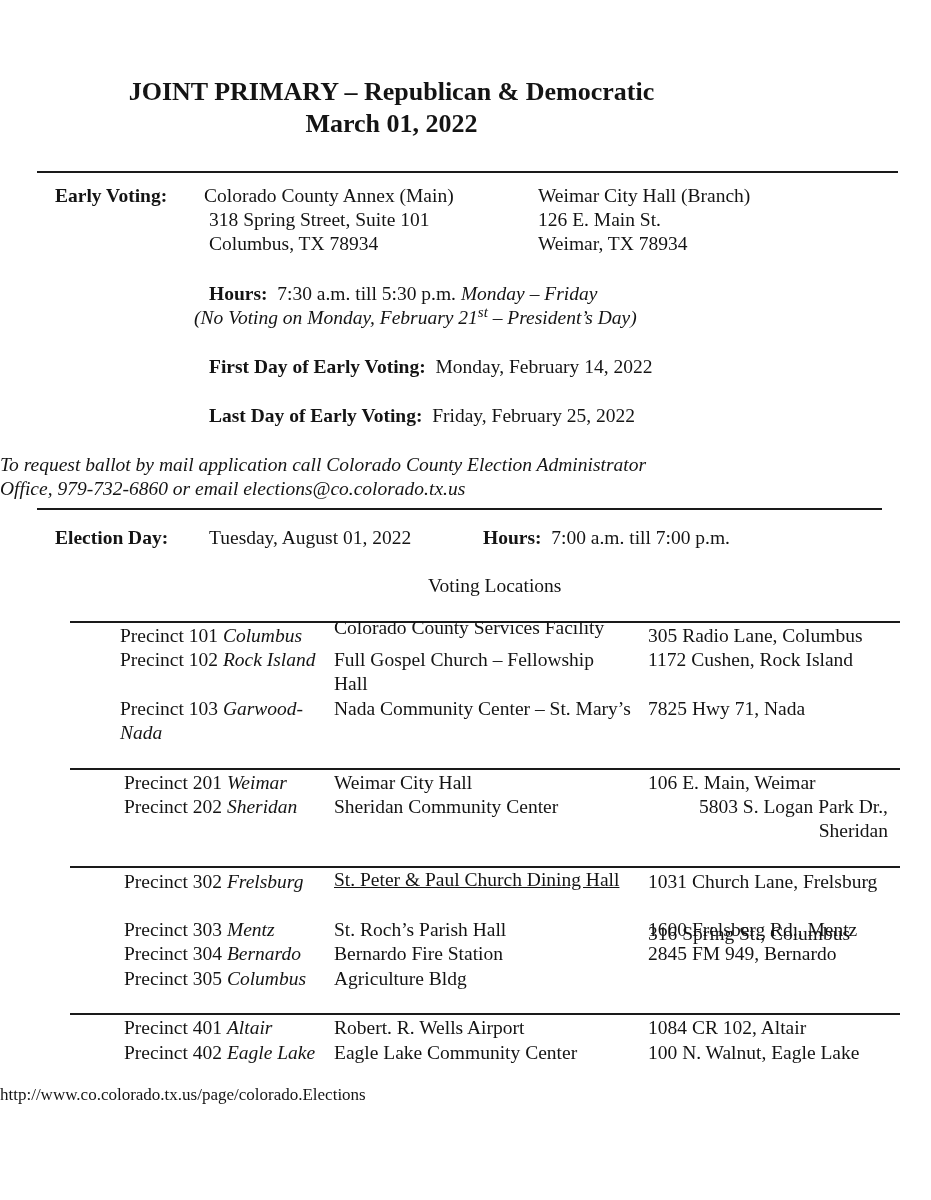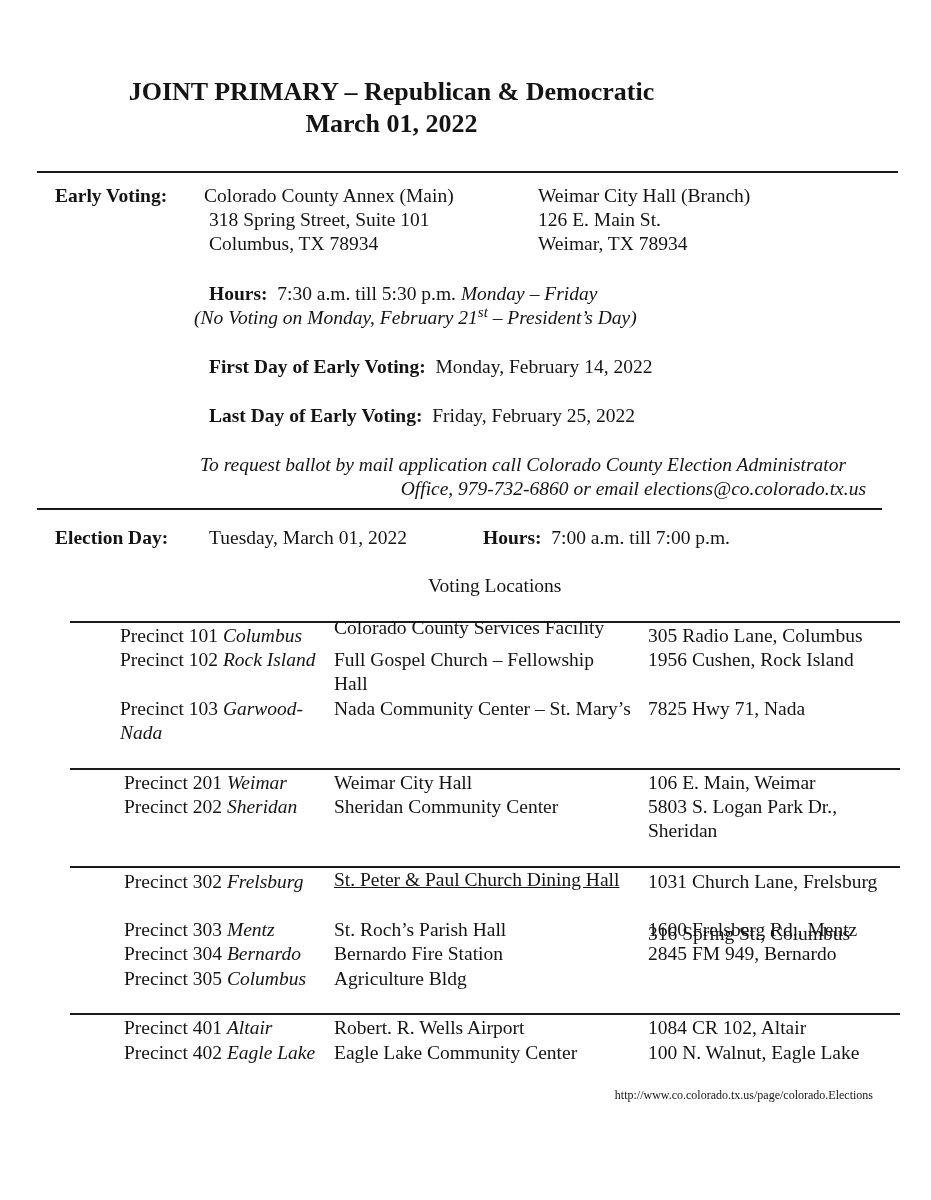--- a/index.html
+++ b/index.html
@@ -19,21 +19,21 @@
     .title {
       left: 0; width: 783px; text-align: center;
       font-weight: bold; font-size: 26px; line-height: 30px;
     }
     .rule {
       position: absolute; height: 2px; background: #1a1a1a;
     }
     .txt { font-size: 19.5px; line-height: 24px; }
     .bold { font-weight: bold; }
     .it { font-style: italic; }
-    .center { text-align: right; }
+    .center { text-align: left; }
     sup { font-size: 15px; line-height: 0; vertical-align: super; }
 
     .tbl-rule { position: absolute; left: 70px; width: 830px; height: 1.5px; background: #1a1a1a; }
     .cell { position: absolute; font-size: 19.5px; line-height: 24.3px; white-space: normal; }
     .col1 { left: 80px; width: 230px; margin-left: 40px; }
     .col2 { left: 334px; width: 300px; }
     .col3 { left: 648px; width: 250px; }
   </style>
 </head>
 <body>
@@ -72,55 +72,55 @@
   <span class="bold">Last Day of Early Voting:</span>&nbsp;
   <span>Friday, February 25, 2022</span>
 </div>
 
 <div class="abs txt it center" style="top:453px; left:0; width:846px;">To request ballot by mail application call Colorado County Election Administrator</div>
 <div class="abs txt it center" style="top:477px; left:0; width:866px;">Office, 979-732-6860 or email elections@co.colorado.tx.us</div>
 
 <div class="rule" style="top:508px; left:37px; width:845px;"></div>
 
 <div class="abs txt bold" style="top:526px; left:55px;">Election Day:</div>
-<div class="abs txt" style="top:526px; left:209px;">Tuesday, March 01, 2022</div>
+<div class="abs txt" style="top:526px; left:209px;">Tuesday, August 01, 2022</div>
 <div class="abs txt" style="top:526px; left:483px;">
   <span class="bold">Hours:</span>&nbsp;
   <span>7:00 a.m. till 7:00 p.m.</span>
 </div>
 
 <div class="abs txt" style="top:574px; left:428px;">Voting Locations</div>
 
 <div id="locations-table">
     <div class="tbl-rule" style="top: 621px;"></div>
     <div>
       <div class="cell col1" style="top: 624px; left: 80px; width: 205px;"><span>Precinct 101 </span><span class="it">Columbus</span></div>
       <div class="cell col2" style="top: 616px; width: 298px;">Colorado County Services Facility</div>
       <div class="cell col3" style="top: 624px; width: 240px;">305 Radio Lane, Columbus</div>
     </div>
     <div>
       <div class="cell col1" style="top: 648px; left: 80px; width: 205px;"><span>Precinct 102 </span><span class="it">Rock Island</span></div>
       <div class="cell col2" style="top: 648px; width: 298px;">Full Gospel Church – Fellowship Hall</div>
-      <div class="cell col3" style="top: 648px; width: 240px;">1956 Cushen, Rock Island</div>
+      <div class="cell col3" style="top: 648px; width: 240px;">1172 Cushen, Rock Island</div>
     </div>
     <div>
       <div class="cell col1" style="top: 697px; left: 80px; width: 205px;"><span>Precinct 103 </span><span class="it">Garwood-Nada</span></div>
       <div class="cell col2" style="top: 697px; width: 298px;">Nada Community Center – St. Mary’s</div>
       <div class="cell col3" style="top: 697px; width: 240px;">7825 Hwy 71, Nada</div>
     </div>
     <div class="tbl-rule" style="top: 768px;"></div>
     <div>
       <div class="cell col1" style="top: 771px; left: 84px; width: 205px;"><span>Precinct 201 </span><span class="it">Weimar</span></div>
       <div class="cell col2" style="top: 771px; width: 298px;">Weimar City Hall</div>
       <div class="cell col3" style="top: 771px; width: 240px;">106 E. Main, Weimar</div>
     </div>
     <div>
       <div class="cell col1" style="top: 795px; left: 84px; width: 205px;"><span>Precinct 202 </span><span class="it">Sheridan</span></div>
       <div class="cell col2" style="top: 795px; width: 298px;">Sheridan Community Center</div>
-      <div class="cell col3" style="top: 795px; width: 240px;">5803 S. Logan Park Dr., Sheridan</div>
+      <div class="cell col3" style="top: 795px; width: 240px; text-align: right;">5803 S. Logan Park Dr., Sheridan</div>
     </div>
     <div class="tbl-rule" style="top: 866px;"></div>
     <div>
       <div class="cell col1" style="top: 870px; left: 84px; width: 205px;"><span>Precinct 302 </span><span class="it">Frelsburg</span></div>
       <div class="cell col2" style="top: 868px; width: 298px; text-decoration: underline;">St. Peter &amp; Paul Church Dining Hall</div>
       <div class="cell col3" style="top: 870px; width: 240px;">1031 Church Lane, Frelsburg</div>
     </div>
     <div>
       <div class="cell col1" style="top: 918px; left: 84px; width: 205px;"><span>Precinct 303 </span><span class="it">Mentz</span></div>
       <div class="cell col2" style="top: 918px; width: 298px;">St. Roch’s Parish Hall</div>
@@ -142,13 +142,13 @@
       <div class="cell col2" style="top: 1016px; width: 298px;">Robert. R. Wells Airport</div>
       <div class="cell col3" style="top: 1016px; width: 240px;">1084 CR 102, Altair</div>
     </div>
     <div>
       <div class="cell col1" style="top: 1041px; left: 84px; width: 205px;"><span>Precinct 402 </span><span class="it">Eagle Lake</span></div>
       <div class="cell col2" style="top: 1041px; width: 298px;">Eagle Lake Community Center</div>
       <div class="cell col3" style="top: 1041px; width: 240px;">100 N. Walnut, Eagle Lake</div>
     </div>
   </div>
 
-<div class="abs center" style="top:1085px; left:0; width:873px; font-size:12px; line-height:20px;font-family:Liberation Serif, serif;">http://www.co.colorado.tx.us/page/colorado.Elections</div>
+<div class="abs center" style="top:1085px; left:0; width:873px; font-size:17px; line-height:20px;font-family:Liberation Serif, serif;">http://www.co.colorado.tx.us/page/colorado.Elections</div>
 
 </body></html>

